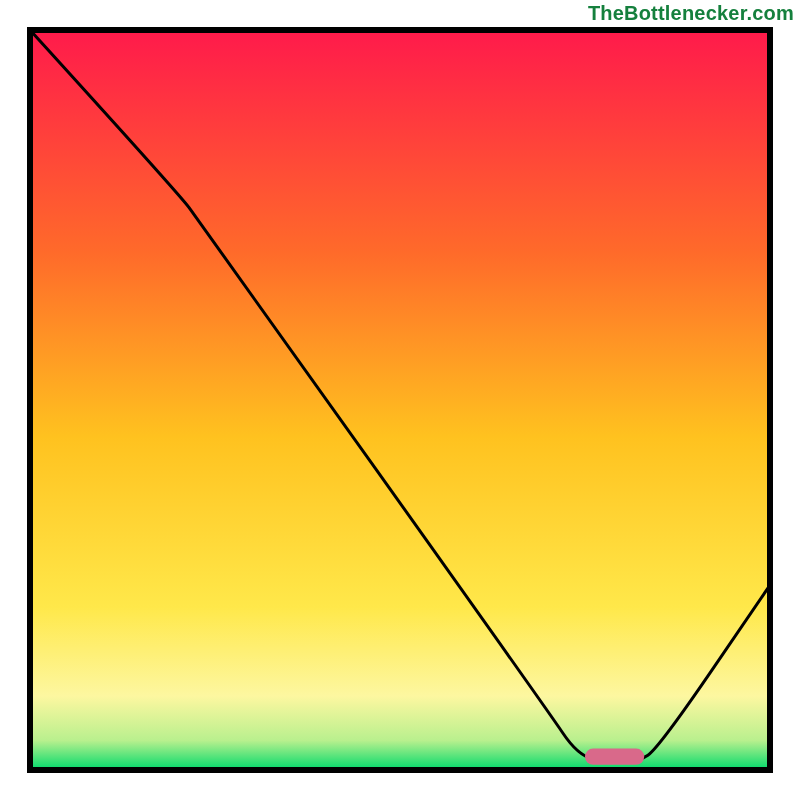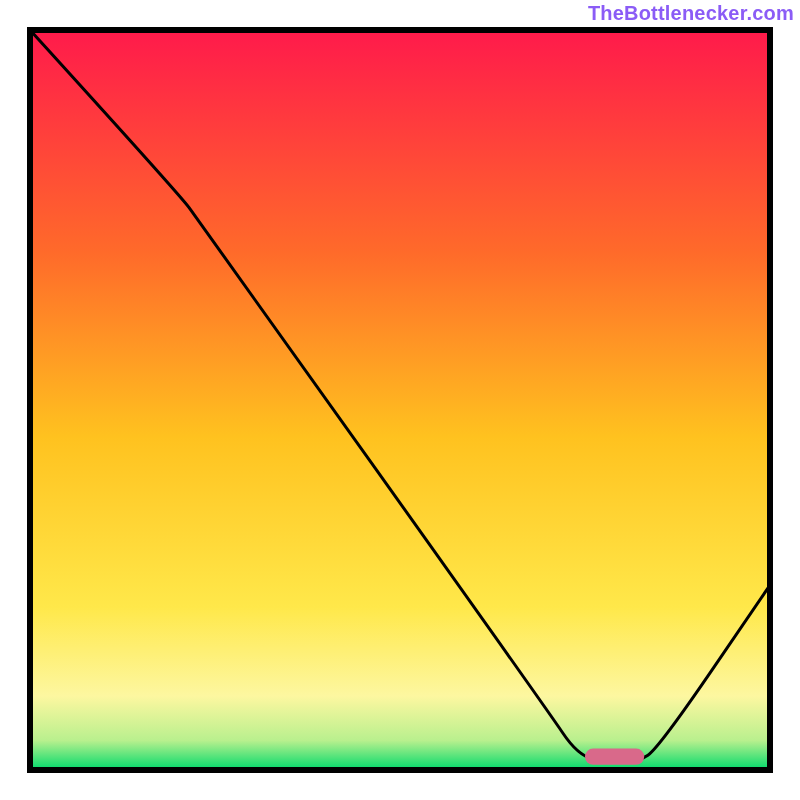--- a/index.html
+++ b/index.html
@@ -9,21 +9,21 @@
     height: 800px;
     background: #ffffff;
     font-family: Arial, Helvetica, sans-serif;
   }
   .attribution {
     position: absolute;
     top: 2px;
     right: 6px;
     font-size: 20px;
     font-weight: 600;
-    color: #8b5cf6;
+    color: #15803d;
     letter-spacing: 0.2px;
   }
   .chart-wrap {
     position: absolute;
     left: 0;
     top: 0;
     width: 800px;
     height: 800px;
   }
   svg { display: block; }

